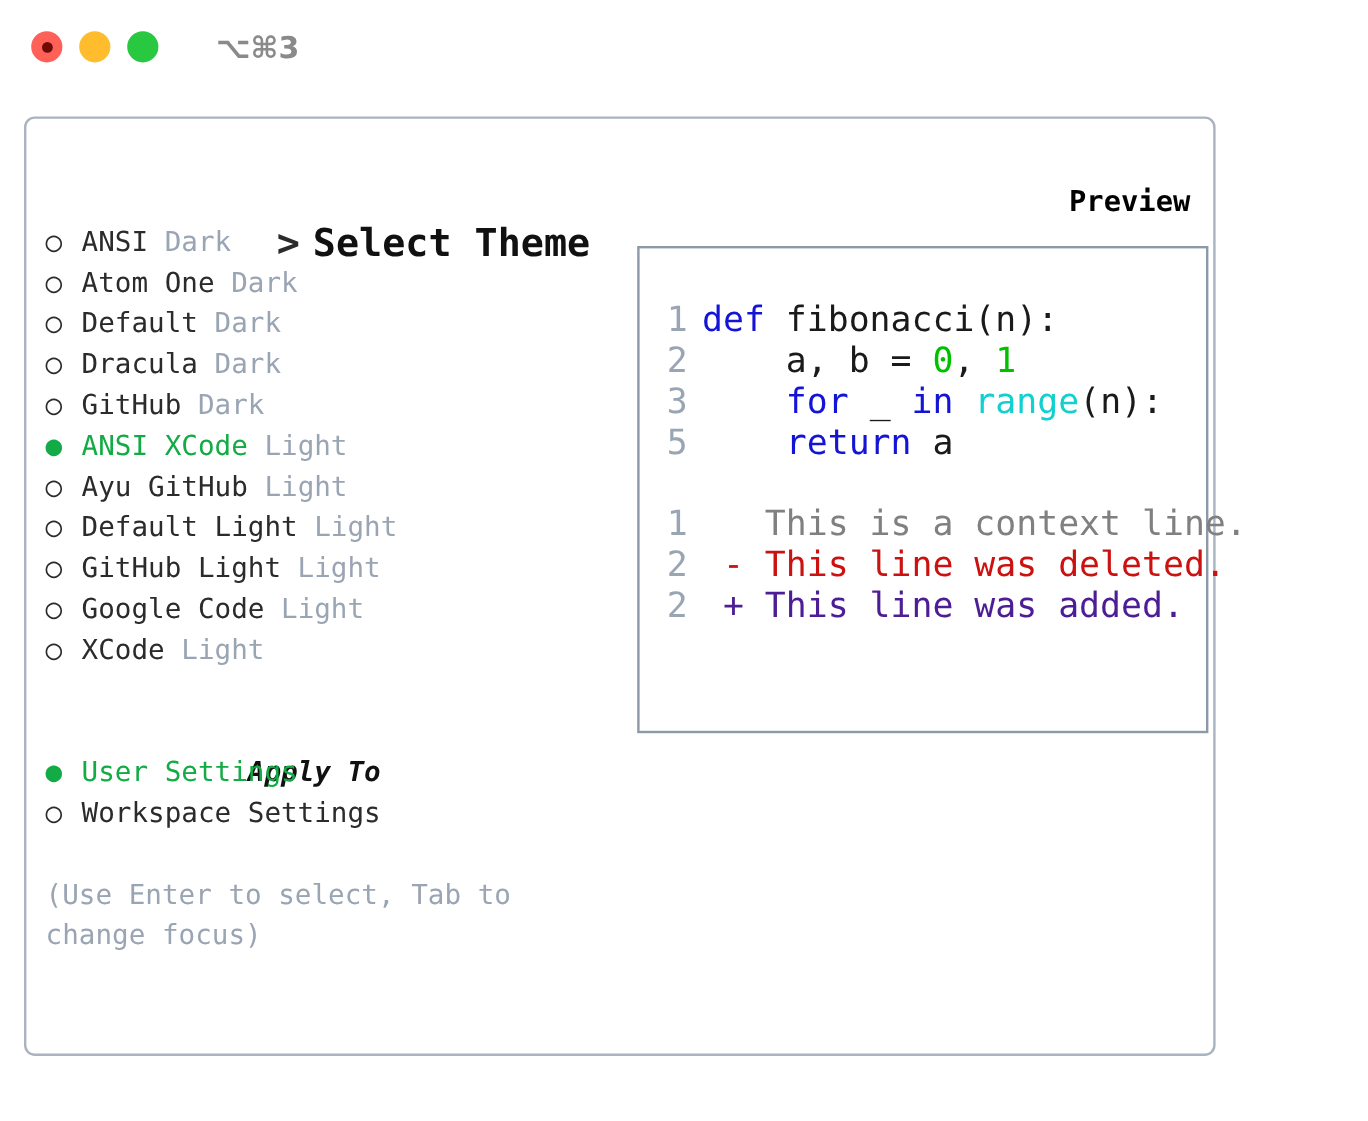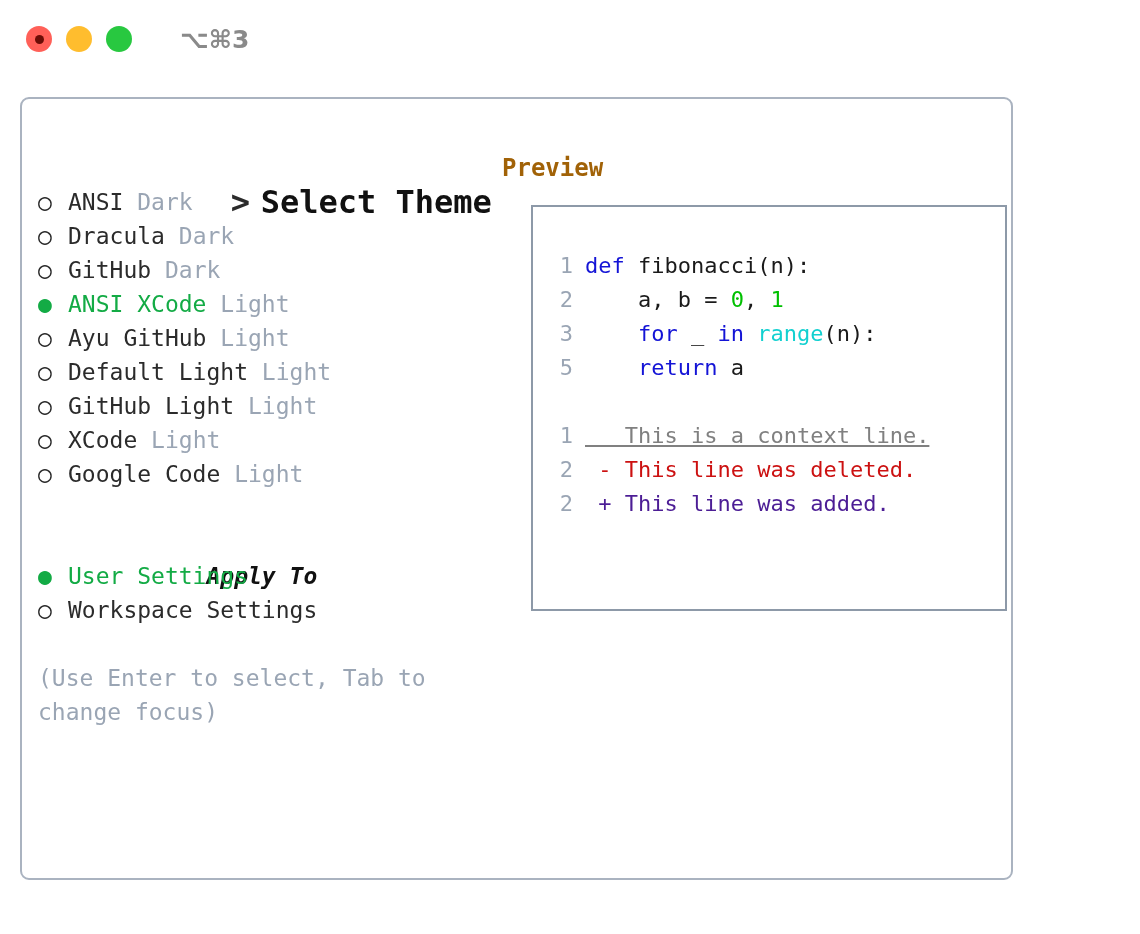--- a/index.html
+++ b/index.html
@@ -138,55 +138,56 @@
     line-height: 34px;
     color: #9aa5b4;
     white-space: pre-wrap;
     width: 400px;
   }
 
   
   .preview-title {
     font-size: 24px;
     font-weight: 700;
-    color: #a16207;
-    line-height: 34px;
-    height: 34px;
-    white-space: pre;
+    color: #000000;
+    line-height: 34px;
+    height: 34px;
+    white-space: pre;
+    text-align: right;
   }
   .preview-box {
     position: absolute;
     left: 29px;
     top: 54px;
     width: 476px;
     height: 406px;
     border: 2px solid #8d99a8;
     box-sizing: border-box;
     background: #ffffff;
     padding: 42px 0 0 14px;
   }
   .code-line {
     height: 34px;
     line-height: 34px;
-    font-size: 22px;
+    font-size: 29px;
     white-space: pre;
     color: #1a1a1a;
   }
   .gutter {
     display: inline-block;
     width: 26px;
     text-align: right;
     color: #9aa5b4;
     margin-right: 12px;
   }
   .kw   { color: #1414d6; }
   .fn   { color: #12d0d0; text-align: right; }
   .num  { color: #00c000; }
   .plain{ color: #1a1a1a; }
-  .ctx  { color: #808080; text-decoration: underline; }
+  .ctx  { color: #808080; }
   .del  { color: #cc1111; }
   .add  { color: #4c1d95; }
 </style>
 </head>
 <body>
 
 <div class="screen">
 
   <div class="titlebar">
     <div class="lights">
@@ -201,28 +202,30 @@
     <div class="columns">
 
       <div class="col-left">
 
         <div class="row heading">
           <span class="marker">&gt;</span><span>Select Theme</span>
         </div>
 
         <div id="theme-list">
             <div class="row"><span class="marker">○</span><span class="label">ANSI</span><span class="dim"> Dark</span></div>
+            <div class="row"><span class="marker">○</span><span class="label">Atom One</span><span class="dim"> Dark</span></div>
+            <div class="row"><span class="marker">○</span><span class="label">Default</span><span class="dim"> Dark</span></div>
             <div class="row"><span class="marker">○</span><span class="label">Dracula</span><span class="dim"> Dark</span></div>
             <div class="row"><span class="marker">○</span><span class="label">GitHub</span><span class="dim"> Dark</span></div>
             <div class="row selected"><span class="marker on">●</span><span class="label">ANSI XCode</span><span class="dim"> Light</span></div>
             <div class="row"><span class="marker">○</span><span class="label">Ayu GitHub</span><span class="dim"> Light</span></div>
             <div class="row"><span class="marker">○</span><span class="label">Default Light</span><span class="dim"> Light</span></div>
             <div class="row"><span class="marker">○</span><span class="label">GitHub Light</span><span class="dim"> Light</span></div>
+            <div class="row"><span class="marker">○</span><span class="label">Google Code</span><span class="dim"> Light</span></div>
             <div class="row"><span class="marker">○</span><span class="label">XCode</span><span class="dim"> Light</span></div>
-            <div class="row"><span class="marker">○</span><span class="label">Google Code</span><span class="dim"> Light</span></div>
           </div>
 
         <div class="spacer"></div>
 
         <div class="section-title">
           <span class="marker"> </span><span>Apply To</span>
         </div>
 
         <div id="apply-to-list">
             <div class="row selected"><span class="marker on">●</span><span class="label">User Settings</span></div>

